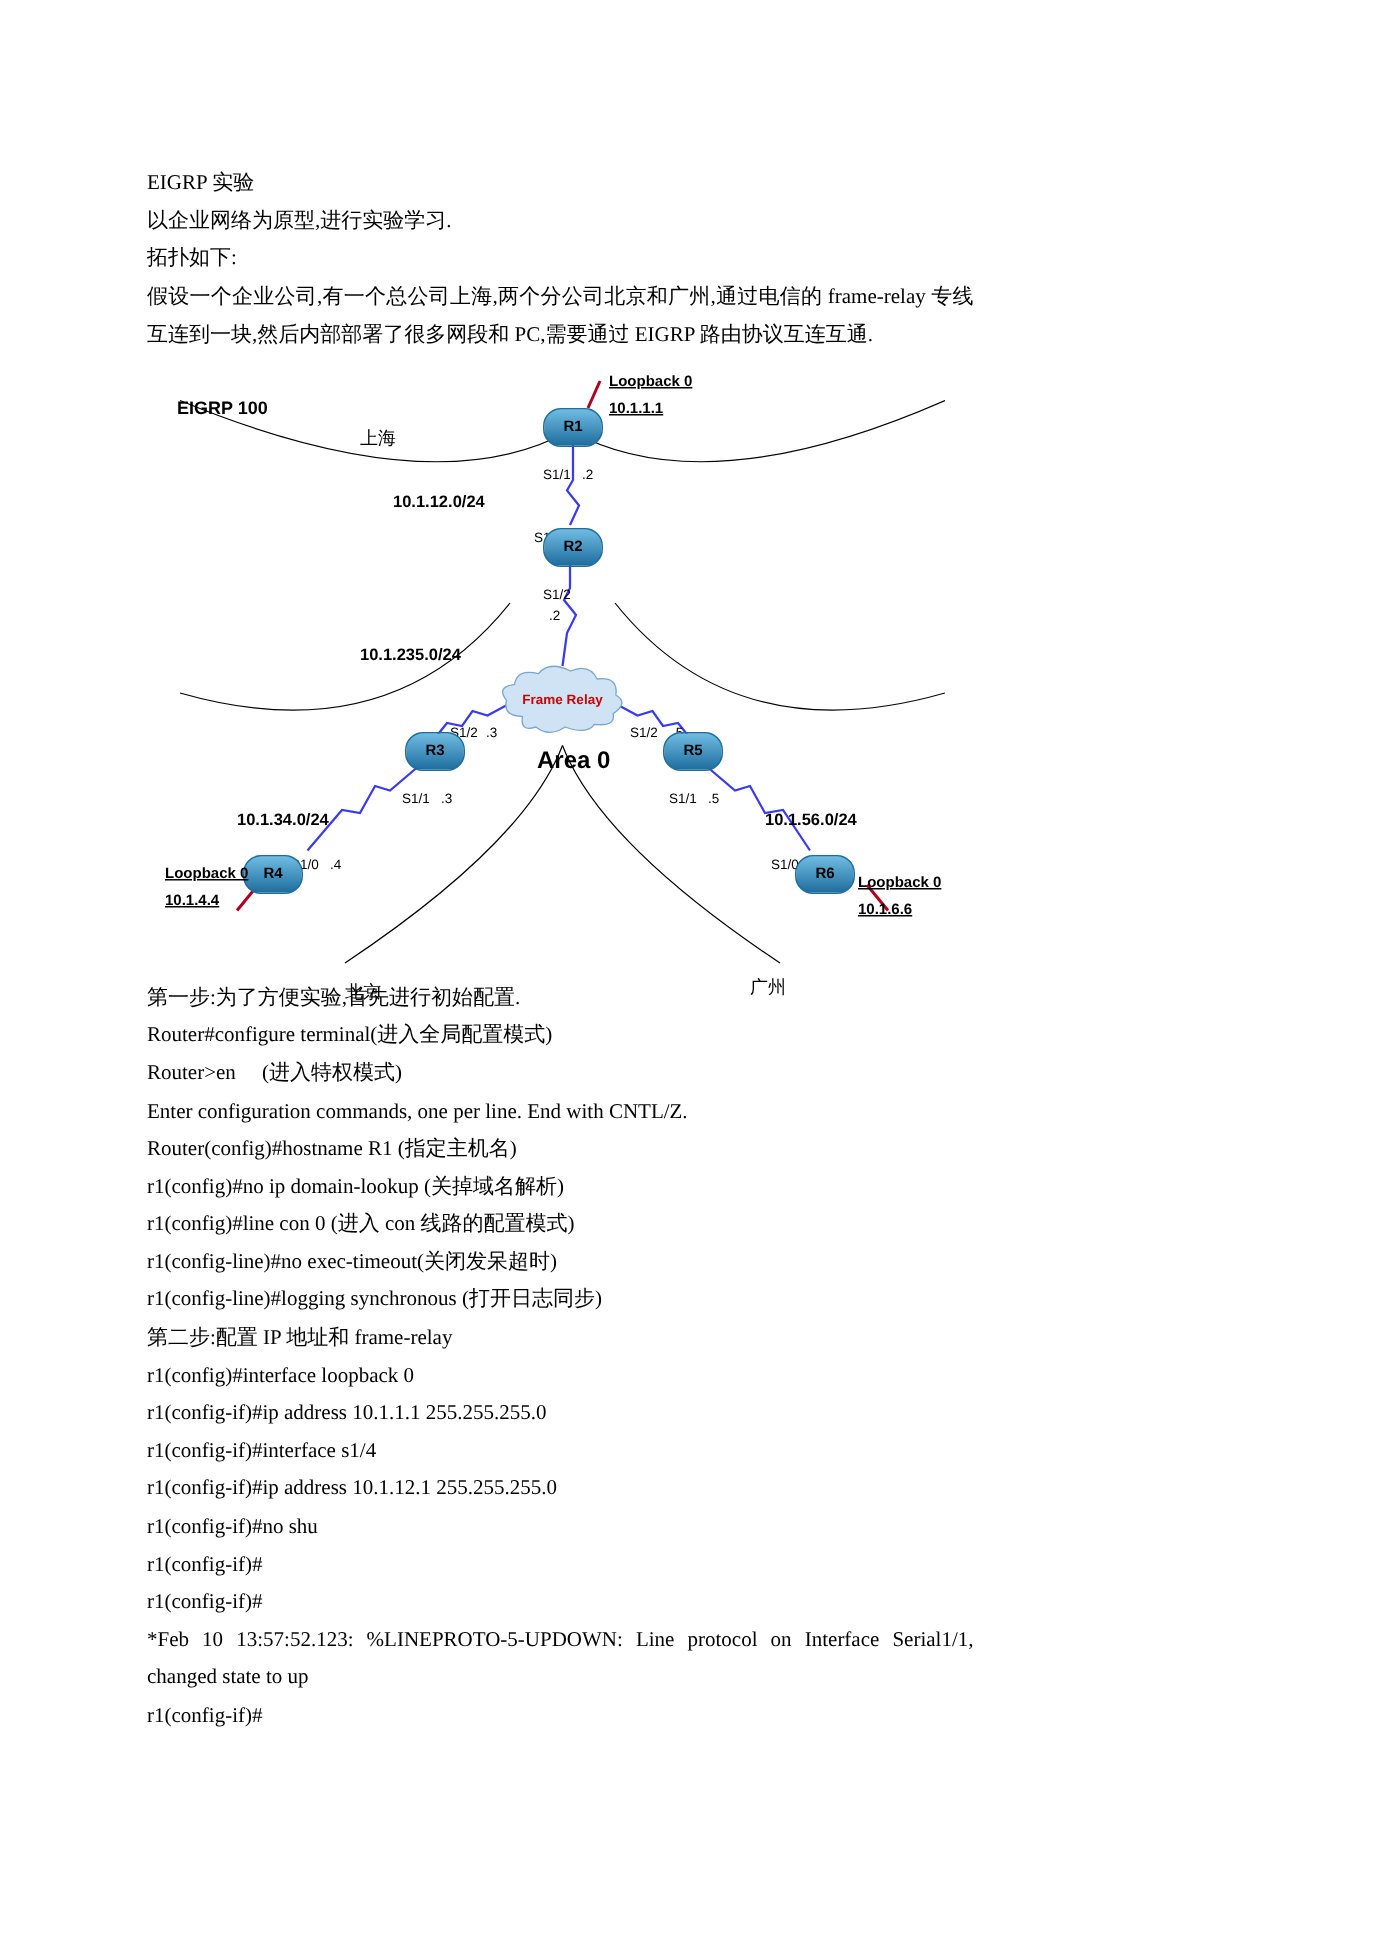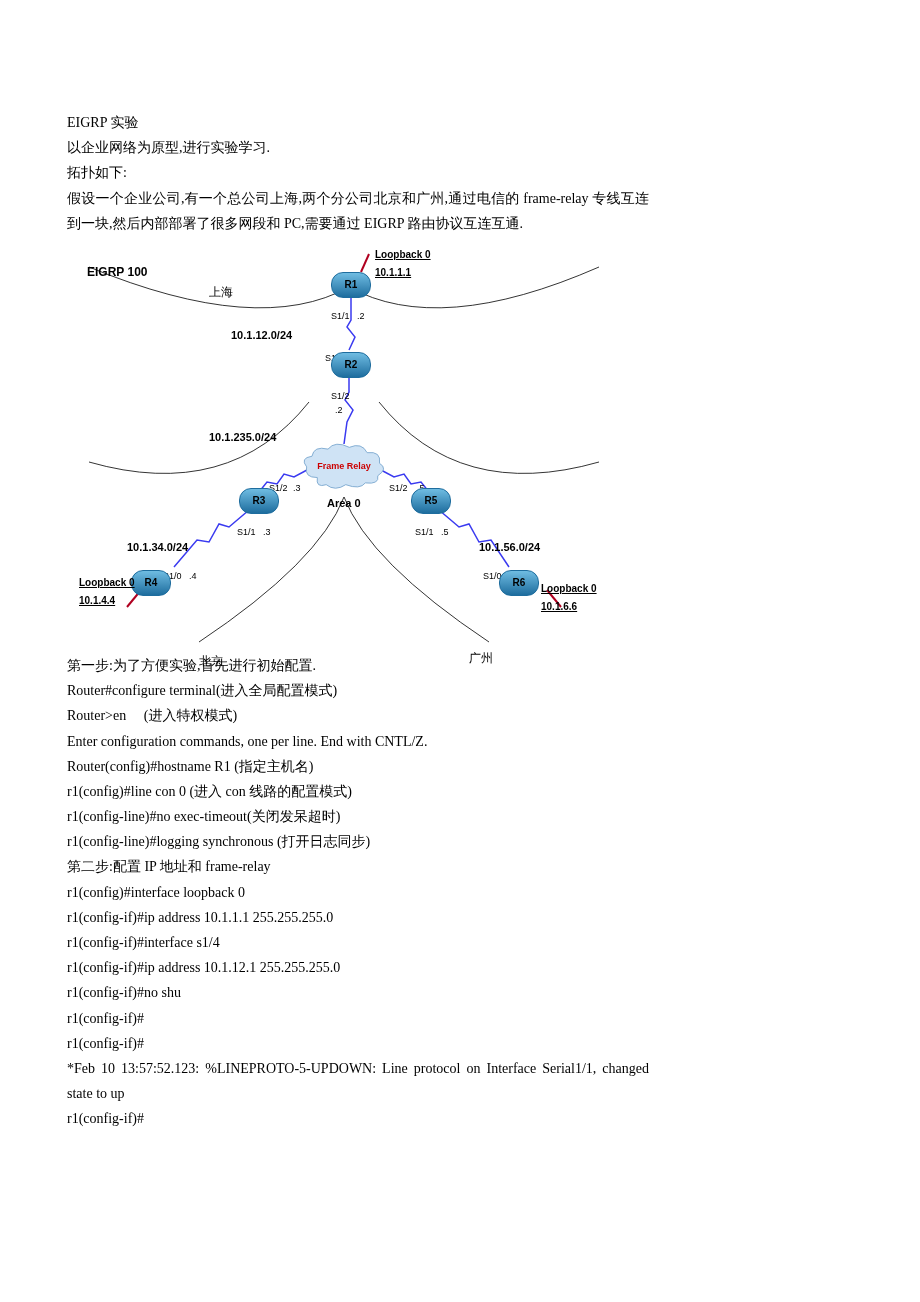--- a/index.html
+++ b/index.html
@@ -8,21 +8,21 @@
     background: #fff;
     font-family: "SimSun", "Times New Roman", serif;
     font-size: 14px;
     color: #000;
     line-height: 1.8;
   }
   .page {
     width: 804px;
     min-height: 1302px;
     box-sizing: border-box;
-    padding: 110px 155px 60px 67px;
+    padding: 110px 155px 60px 98px;
   }
   .para {
     margin: 0;
     text-align: justify;
   }
   .para.spread {
     display: flex;
     justify-content: space-between;
   }
   .diagram {
@@ -70,21 +70,21 @@
   .cloud-label {
     position: absolute;
     left: 0; right: 0; top: 16px;
     text-align: center;
     font-size: 9px;
     color: #c00;
     font-weight: bold;
   }
   .area-label {
     position: absolute;
-    font-size: 11px;
+    font-size: 16px;
     font-weight: bold;
   }
   .seg-label {
     position: absolute;
     font-size: 11px;
     font-weight: bold;
     white-space: nowrap;
   }
   .tiny-label {
     position: absolute;
@@ -197,20 +197,21 @@
   </div>
 
   <p class="para">第一步:为了方便实验,首先进行初始配置.</p>
   <p class="para">Router#configure terminal(进入全局配置模式)</p>
   <p class="para">
     <span>Router&gt;en</span>&nbsp;&nbsp;&nbsp;&nbsp;
     <span>(进入特权模式)</span>
   </p>
   <p class="para">Enter configuration commands, one per line.    End with CNTL/Z.</p>
   <p class="para">Router(config)#hostname R1 (指定主机名)</p>
+  <p class="para">r1(config)#no ip domain-lookup (关掉域名解析)</p>
   <p class="para">r1(config)#line con 0 (进入 con 线路的配置模式)</p>
   <p class="para">r1(config-line)#no exec-timeout(关闭发呆超时)</p>
   <p class="para">r1(config-line)#logging synchronous (打开日志同步)</p>
 
   <p class="para">第二步:配置 IP 地址和 frame-relay</p>
   <p class="para">r1(config)#interface loopback 0</p>
   <p class="para">r1(config-if)#ip address 10.1.1.1 255.255.255.0</p>
   <p class="para">r1(config-if)#interface s1/4</p>
   <p class="para">r1(config-if)#ip address 10.1.12.1 255.255.255.0</p>
   <p class="para">r1(config-if)#no shu</p>

